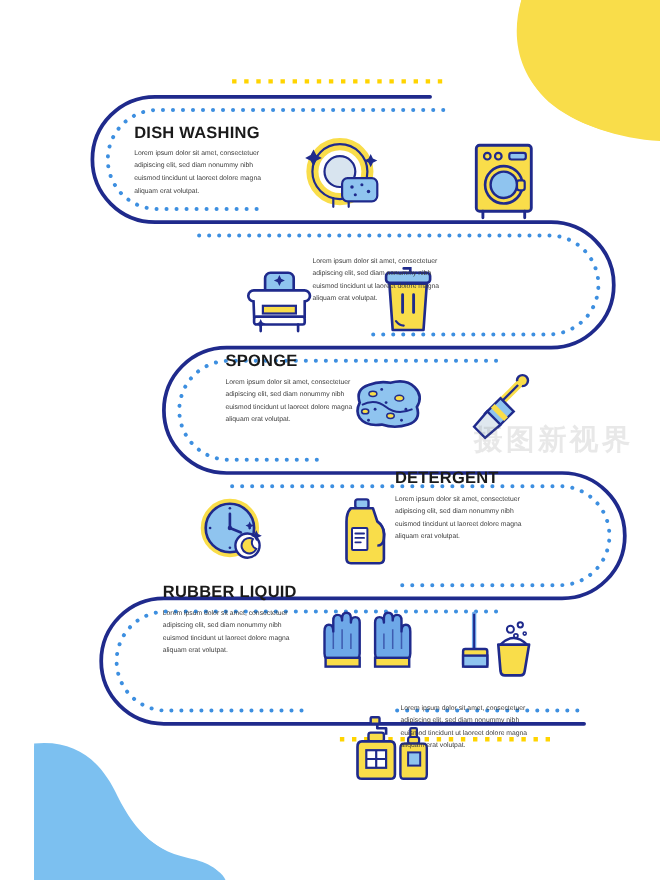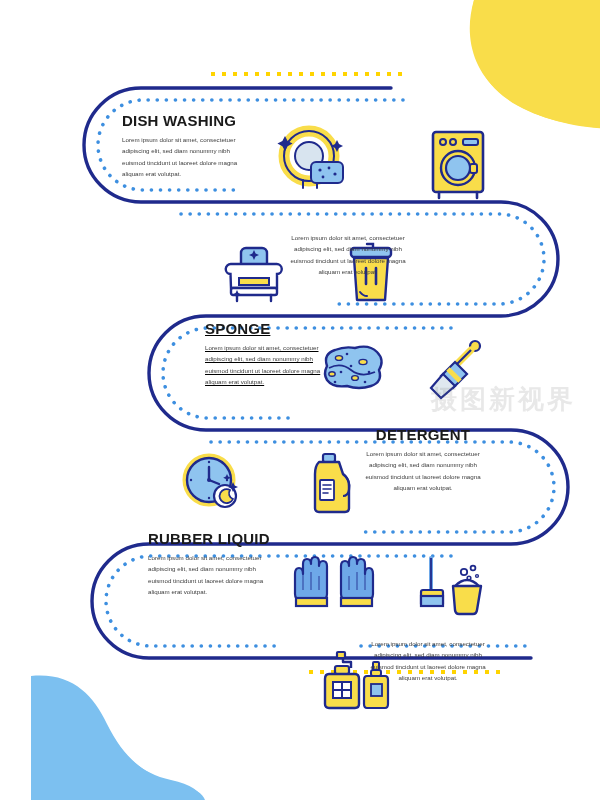--- a/index.html
+++ b/index.html
@@ -29,21 +29,21 @@
   }
   .step .body{
     font-size:6.2px;
     line-height:1.85;
     color:#3c3c3c;
     margin:0;
     font-family:"Liberation Sans", sans-serif;
     width:128px;
   }
   .step.left{text-align:left;}
-  .step.right{text-align:center;}
+  .step.right{text-align:left;}
   .step.right .body{margin-left:auto;}
   .watermark{
     position:absolute;
     z-index:6;
     color:rgba(120,120,120,0.17);
     font-size:26px;
     font-weight:bold;
     letter-spacing:3px;
     font-family:Liberation Sans, sans-serif;
     pointer-events:none;
@@ -239,21 +239,21 @@
     <div class="step left" style="left:91px;top:112px;">
       <h2 class="title">DISH WASHING</h2>
       <p class="body">Lorem ipsum dolor sit amet, consectetuer adipiscing elit, sed diam nonummy nibh euismod tincidunt ut laoreet dolore magna aliquam erat volutpat.</p>
     </div>
 
     <div class="step right" style="left:253px;top:232px;width:128px;">
 
       <p class="body">Lorem ipsum dolor sit amet, consectetuer adipiscing elit, sed diam nonummy nibh euismod tincidunt ut laoreet dolore magna aliquam erat volutpat.</p>
     </div>
 
-    <div class="step left" style="left:174px;top:320px;text-decoration:underline;">
+    <div class="step left" style="left:174px;top:320px;">
       <h2 class="title">SPONGE</h2>
       <p class="body">Lorem ipsum dolor sit amet, consectetuer adipiscing elit, sed diam nonummy nibh euismod tincidunt ut laoreet dolore magna aliquam erat volutpat.</p>
     </div>
 
     <div class="step right" style="left:328px;top:426px;width:128px;">
       <h2 class="title">DETERGENT</h2>
       <p class="body">Lorem ipsum dolor sit amet, consectetuer adipiscing elit, sed diam nonummy nibh euismod tincidunt ut laoreet dolore magna aliquam erat volutpat.</p>
     </div>
 
     <div class="step left" style="left:117px;top:530px;">

